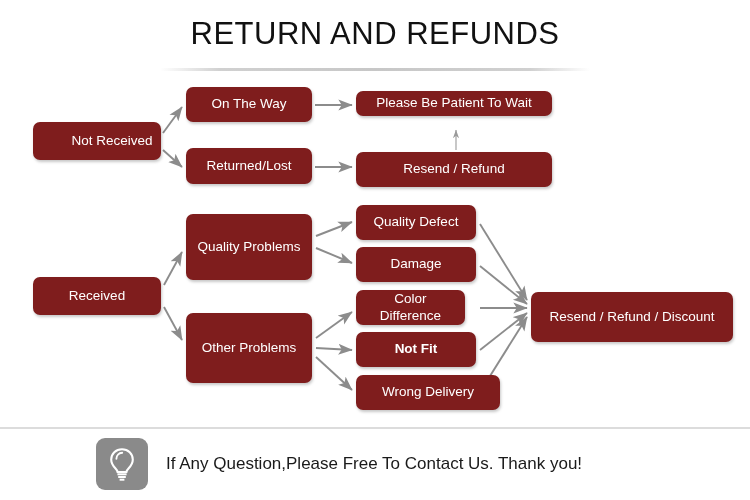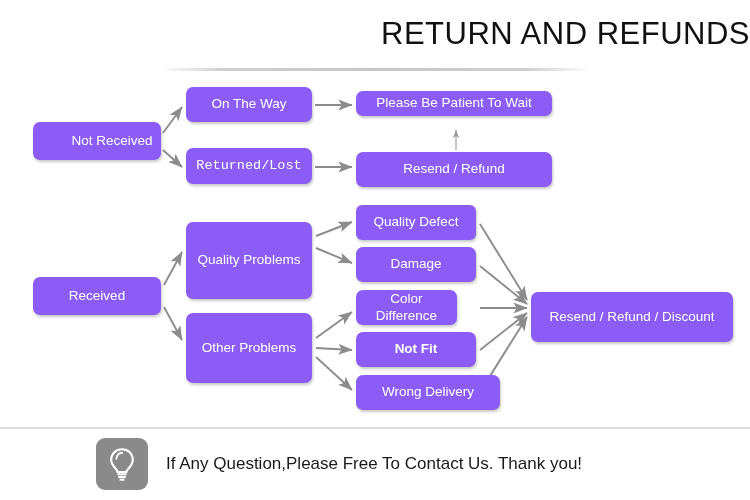--- a/index.html
+++ b/index.html
@@ -20,21 +20,21 @@
     height: 500px;
     background: #ffffff;
   }
 
   
   #title {
     position: absolute;
     left: 0;
     top: 14px;
     width: 750px;
-    text-align: right;
+    text-align: center;
     font-size: 31px;
     letter-spacing: 0.5px;
     color: #111111;
     font-weight: 400;
     line-height: 40px;
   }
   #title-divider {
     position: absolute;
     left: 160px;
     top: 68px;
@@ -45,21 +45,21 @@
         rgba(200,200,200,0.85) 14%,
         rgba(196,196,196,0.95) 50%,
         rgba(200,200,200,0.85) 86%,
         rgba(205,205,205,0) 100%);
     border-radius: 2px;
   }
 
   
   .node {
     position: absolute;
-    background: #8b5cf6;
+    background: #7f1d1d;
     color: #ffffff;
     border-radius: 7px;
     box-shadow: 1px 2px 3px rgba(0,0,0,0.22);
     display: flex;
     align-items: center;
     justify-content: center;
     text-align: center;
     font-size: 13.5px;
     line-height: 1.2;
     box-sizing: border-box;
@@ -151,31 +151,31 @@
       <path d="M480,308 L527,308"></path>
       <path d="M480,350 L527,313"></path>
       <path d="M480,392 L527,317"></path>
     </g>
 
     <path d="M456,150 L456,130" stroke="#9a9a9a" stroke-width="1.1" fill="none" marker-end="url(#ah-thin)"></path>
   </svg>
 
   <div class="node" style="left:33px;  top:122px; width:128px; height:38px;padding-left:36px;">Not Received</div>
   <div class="node" style="left:186px; top:87px;  width:126px; height:35px;">On The Way</div>
-  <div class="node" style="left:186px; top:148px; width:126px; height:36px;font-family:Liberation Mono, monospace;">Returned/Lost</div>
+  <div class="node" style="left:186px; top:148px; width:126px; height:36px;">Returned/Lost</div>
   <div class="node" style="left:356px; top:91px;  width:196px; height:25px;">Please Be Patient To Wait</div>
   <div class="node" style="left:356px; top:152px; width:196px; height:35px;">Resend / Refund</div>
 
   <div class="node" style="left:33px;  top:277px; width:128px; height:38px;">Received</div>
-  <div class="node" style="left:186px; top:222px; width:126px; height:77px;">Quality Problems</div>
+  <div class="node" style="left:186px; top:214px; width:126px; height:66px;">Quality Problems</div>
   <div class="node" style="left:186px; top:313px; width:126px; height:70px;">Other Problems</div>
 
-  <div class="node" style="left:356px; top:205px; width:120px; height:35px;border-radius:6px;">Quality Defect</div>
+  <div class="node" style="left:356px; top:205px; width:120px; height:35px;">Quality Defect</div>
   <div class="node" style="left:356px; top:247px; width:120px; height:35px;">Damage</div>
-  <div class="node" style="left:356px; top:290px; width:101px; height:35px;">Color Difference</div>
+  <div class="node" style="left:356px; top:290px; width:109px; height:35px;">Color Difference</div>
   <div class="node" style="left:356px; top:332px; width:120px; height:35px;font-weight:bold;">Not Fit</div>
   <div class="node" style="left:356px; top:375px; width:144px; height:35px;">Wrong Delivery</div>
 
   <div class="node" style="left:531px; top:292px; width:202px; height:50px;">Resend / Refund / Discount</div>
 
   <div id="footer-divider"></div>
   <div id="footer">
     <div id="bulb-badge">
       <svg width="34" height="38" viewBox="0 0 34 38" xmlns="http://www.w3.org/2000/svg">
         <path d="M17 4.2 C10.8 4.2 6.2 8.8 6.2 14.6 C6.2 18.6 8.3 21.2 10.3 23.3

